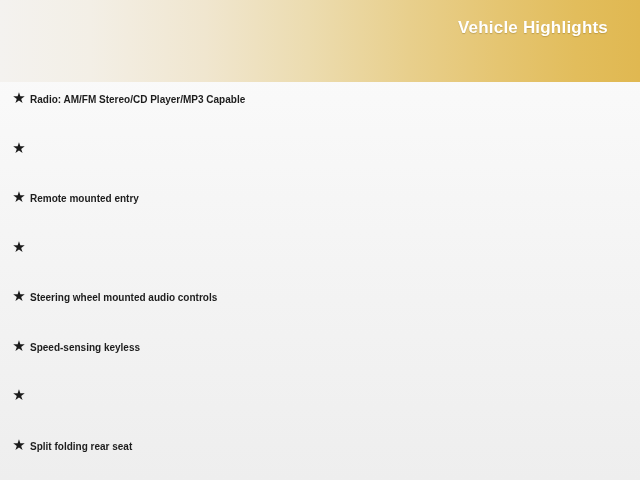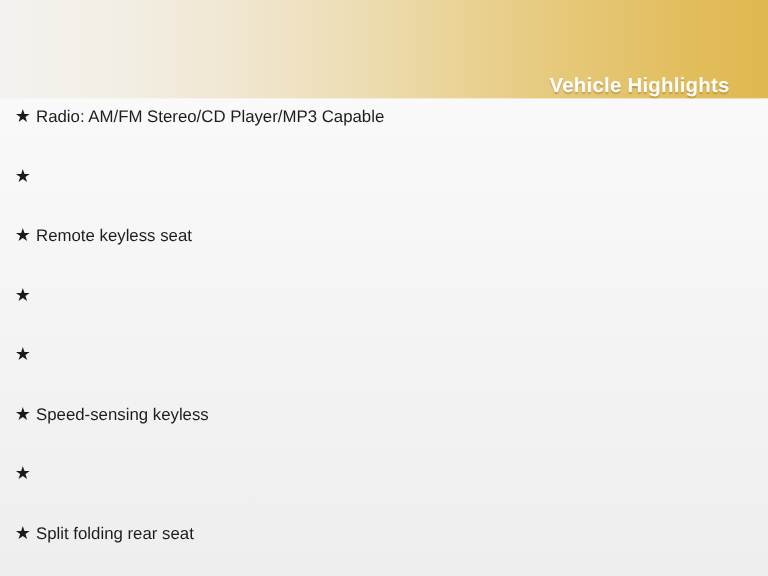--- a/index.html
+++ b/index.html
@@ -27,21 +27,21 @@
     background: linear-gradient(to right,
         #f4f2ef 0%,
         #f3efe6 14%,
         #f0e6cf 32%,
         #ecdcb0 48%,
         #e8cf8c 64%,
         #e5c571 78%,
         #e2bd5c 90%,
         #e0b851 100%);
     display: flex;
-    align-items: flex-end;
+    align-items: flex-start;
     justify-content: flex-end;
     box-sizing: border-box;
     padding-right: 32px;
   }
   .header-title {
     color: #ffffff;
     font-size: 17px;
     font-weight: bold;
     letter-spacing: 0.2px;
     text-shadow: 0 1px 1px rgba(120, 95, 30, 0.35);
@@ -60,23 +60,24 @@
   .bullet {
     width: 22px;
     flex: 0 0 22px;
     text-align: center;
     color: #1a1a1a;
     font-size: 15px;
     line-height: 1;
   }
   .hl-text {
     color: #1d1d1d;
-    font-size: 14px;
+    font-size: 10px;
     line-height: 1;
     white-space: nowrap;
+    font-weight: bold;
   }
 </style>
 </head>
 <body>
 
 <div class="page">
 
   <div class="header">
     <div class="header-title">Vehicle Highlights</div>
   </div>
@@ -87,29 +88,30 @@
       <span class="bullet">★</span>
       <span class="hl-text">Radio: AM/FM Stereo/CD Player/MP3 Capable</span>
     </div>
 
     <div class="hl-item">
       <span class="bullet">★</span>
     </div>
 
     <div class="hl-item">
       <span class="bullet">★</span>
-      <span class="hl-text">Remote keyless seat</span>
+      <span class="hl-text">Remote mounted entry</span>
     </div>
 
     <div class="hl-item">
       <span class="bullet">★</span>
     </div>
 
     <div class="hl-item">
       <span class="bullet">★</span>
+      <span class="hl-text">Steering wheel mounted audio controls</span>
     </div>
 
     <div class="hl-item">
       <span class="bullet">★</span>
       <span class="hl-text">Speed-sensing keyless</span>
     </div>
 
     <div class="hl-item">
       <span class="bullet">★</span>
     </div>

